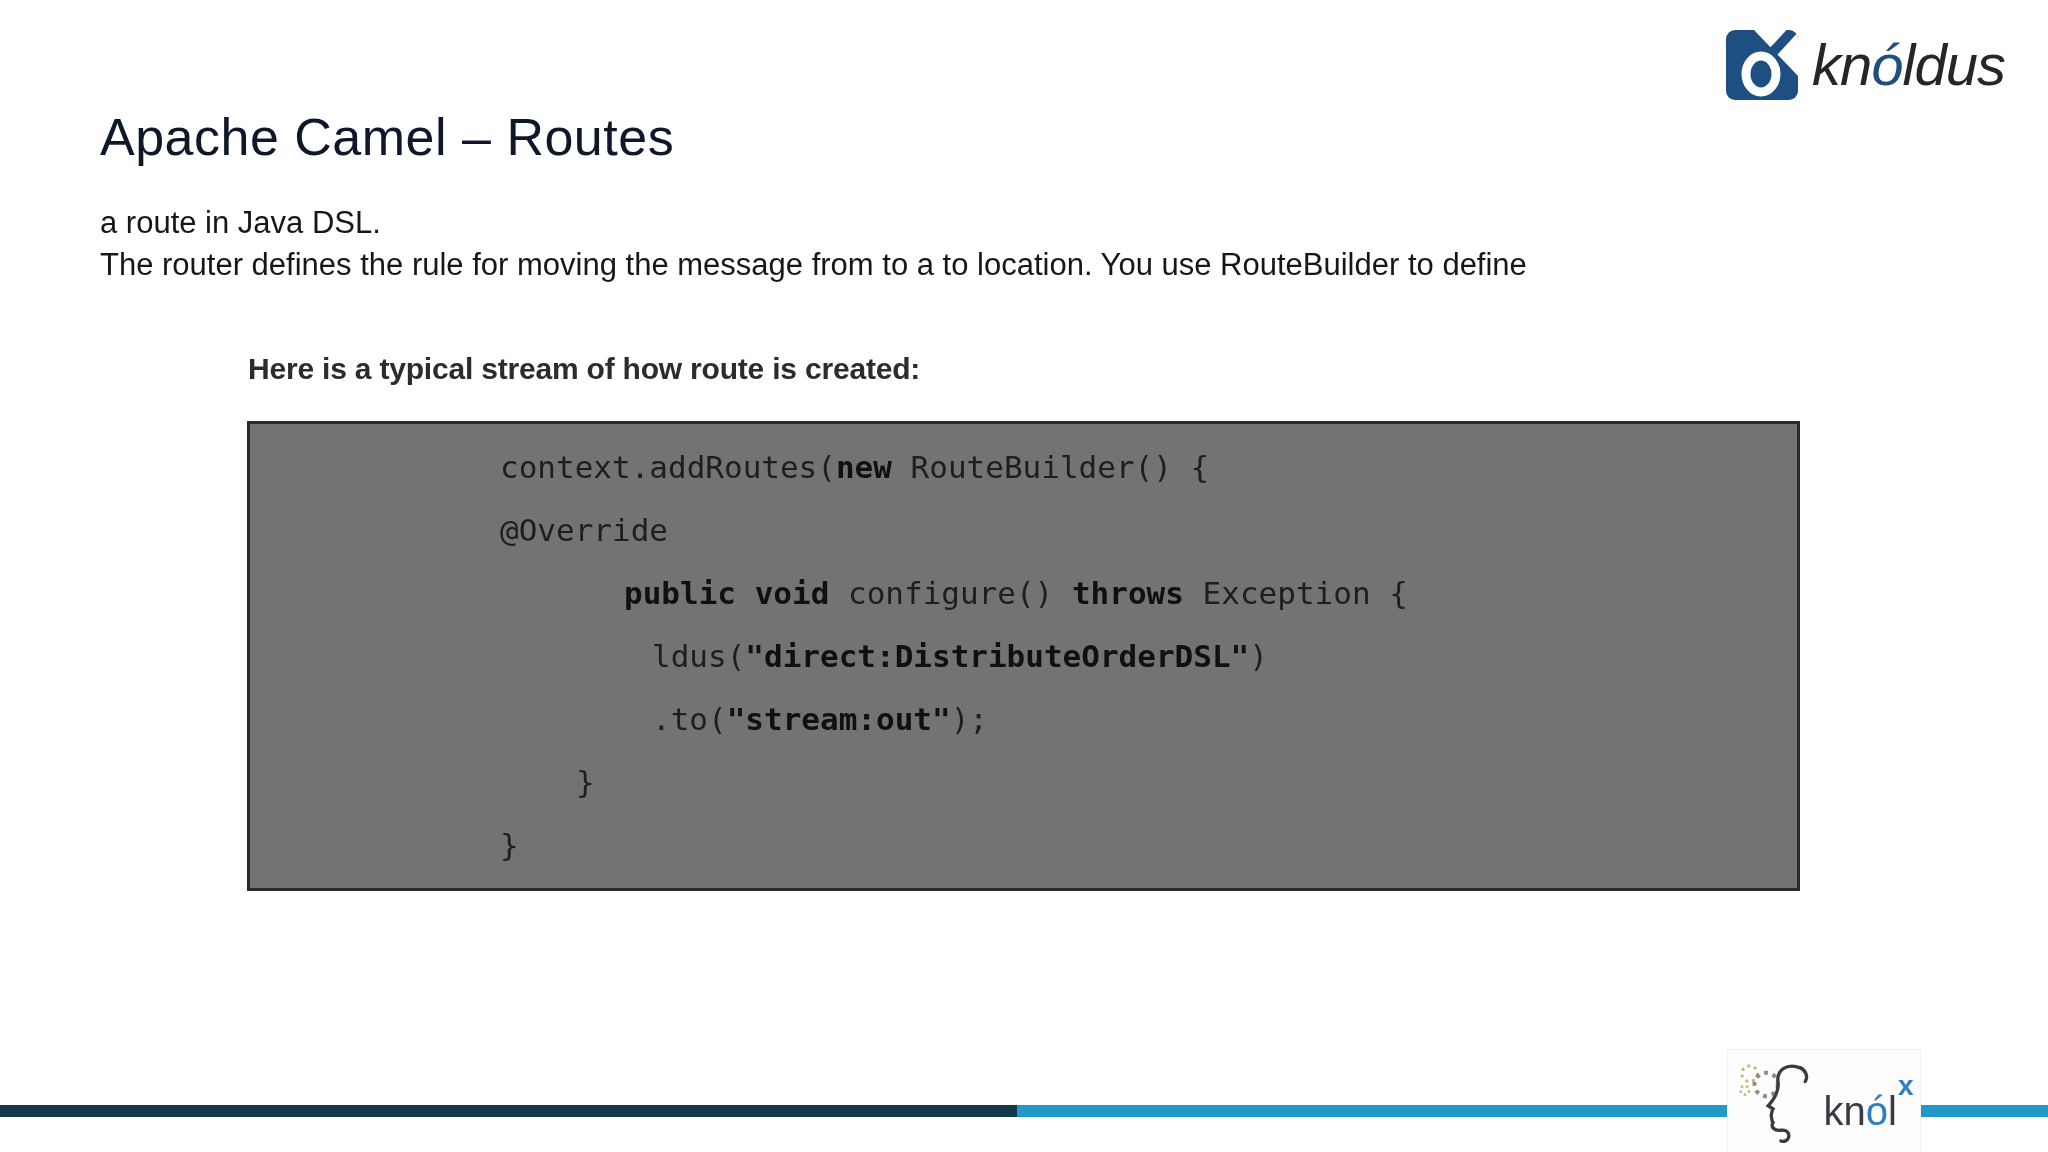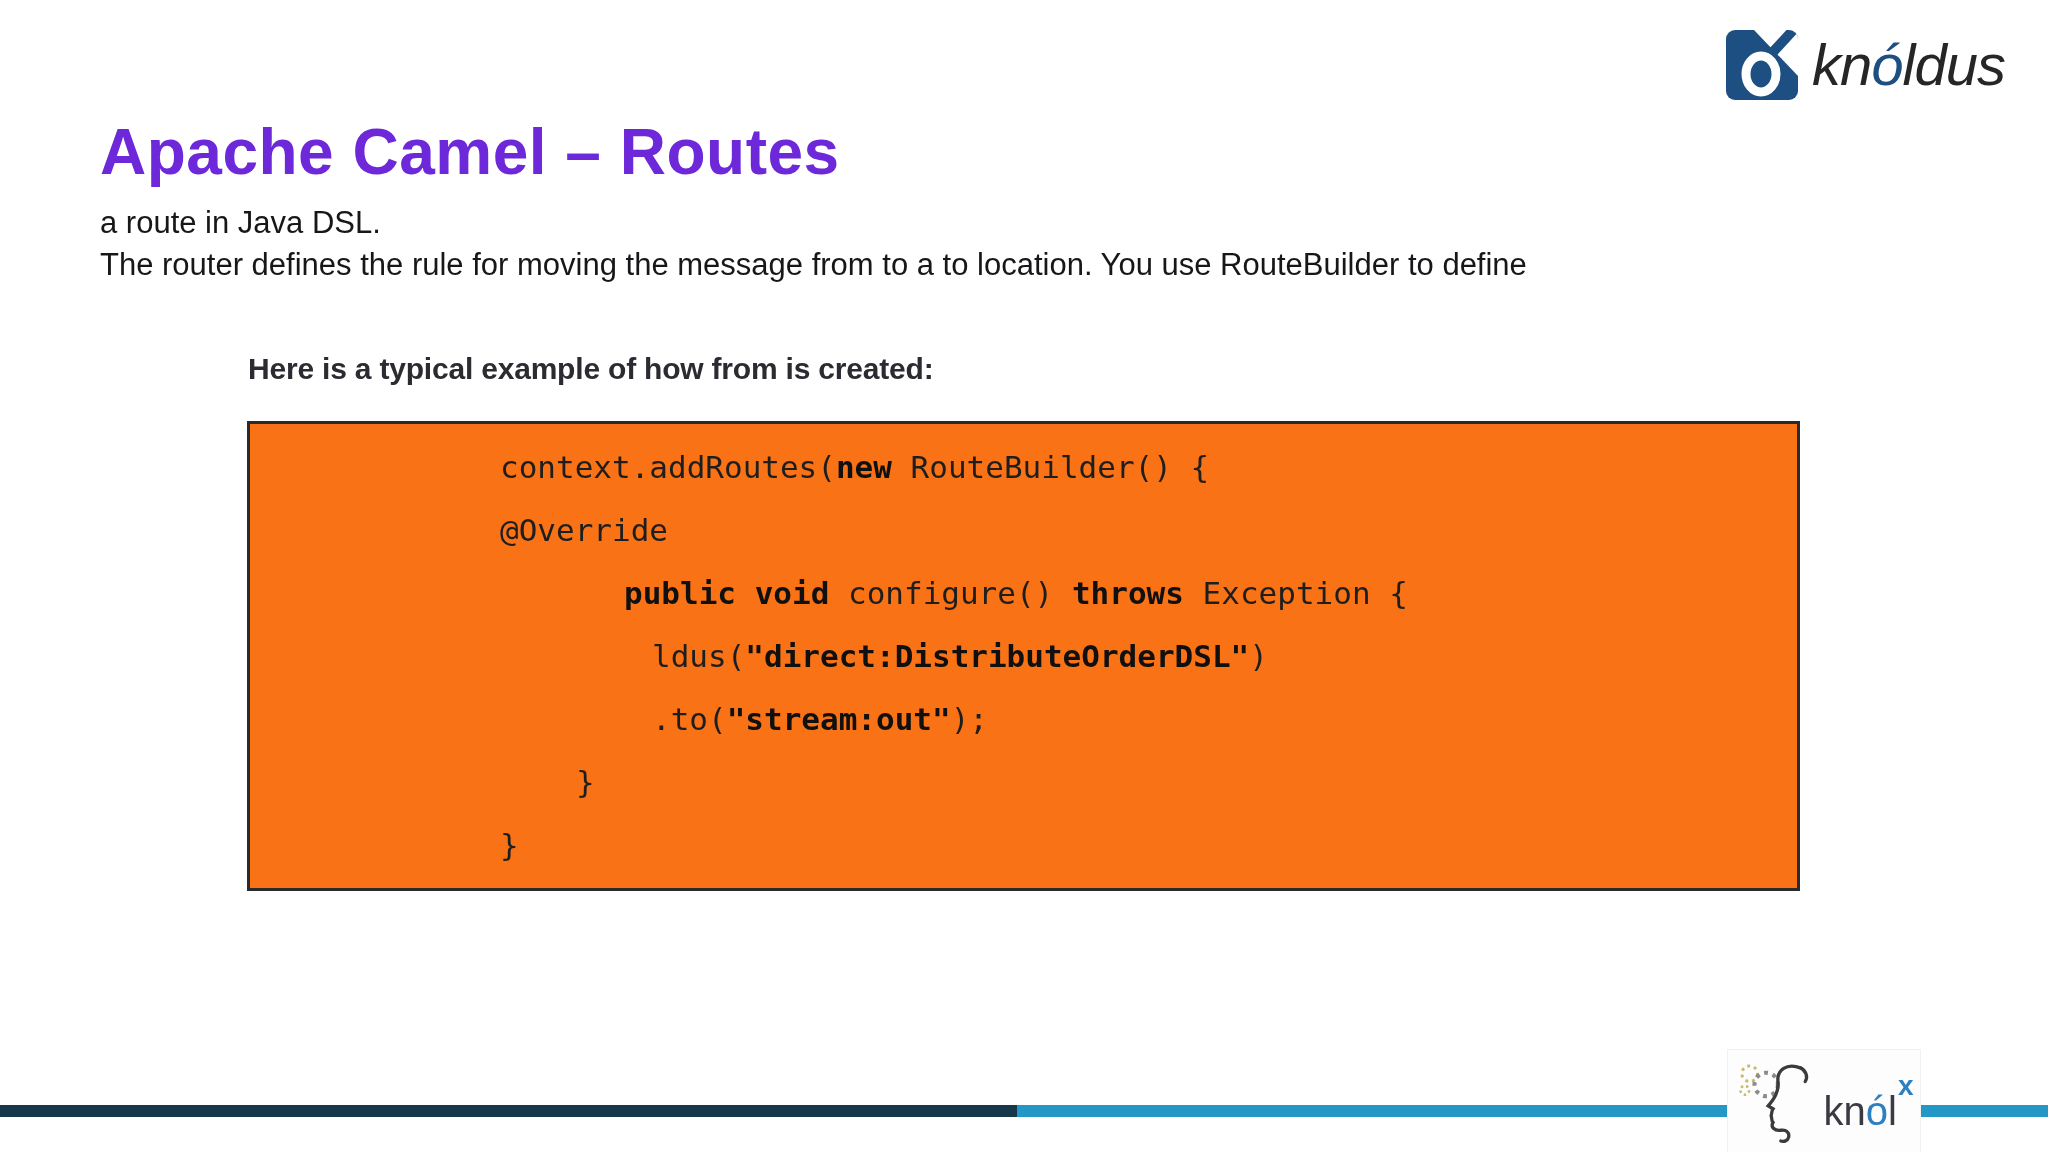--- a/index.html
+++ b/index.html
@@ -6,22 +6,22 @@
   body{
     width:2048px;height:1152px;position:relative;overflow:hidden;
     font-family:"Liberation Sans", sans-serif;
     -webkit-font-smoothing:antialiased;
   }
   .slide{position:absolute;inset:0;background:#ffffff;}
 
   
   .page-title{
     position:absolute;left:100px;top:72px;
-    font-size:64px;font-weight:700;letter-spacing:0.5px;
-    color:#6d28d9;white-space:nowrap;
+    font-size:52px;font-weight:400;letter-spacing:0.5px;
+    color:#0f172a;white-space:nowrap;
   }
   .knoldus-logo{
     position:absolute;left:1726px;top:29px;
     display:flex;align-items:center;gap:14px;font-style:italic;
   }
   .knoldus-logo svg{display:block;}
   .knoldus-wordmark{
     font-size:58px;font-weight:400;letter-spacing:-1px;color:#262626;
     line-height:72px;white-space:nowrap;
   }
@@ -33,21 +33,21 @@
     font-size:31px;line-height:42px;color:#17171a;
   }
   .example-caption{
     position:absolute;left:248px;top:352px;
     font-size:30px;font-weight:600;color:#2b2b31;letter-spacing:-0.2px;
   }
 
   
   .code-block{
     position:absolute;left:247px;top:421px;width:1553px;height:470px;
-    box-sizing:border-box;border:3px solid #2a2a2a;background:#f97316;
+    box-sizing:border-box;border:3px solid #2a2a2a;background:#737373;
     padding-top:12px;
   }
   .code-line{
     font-family:"DejaVu Sans Mono", monospace;
     font-size:31px;line-height:63px;color:#1e1e1e;white-space:pre;
   }
   .code-line .b{font-weight:700;color:#101010;}
 
   
   .bar{position:absolute;top:1105px;height:12px;}
@@ -91,21 +91,21 @@
       </g>
     </svg>
     <div class="knoldus-wordmark"><span>kn</span><span class="accent">ó</span><span>ldus</span></div>
   </div>
 
   <div class="intro">
     <div>a route in Java DSL.</div>
     <div>The router defines the rule for moving the message from to a to location. You use RouteBuilder to define</div>
   </div>
 
-  <div class="example-caption">Here is a typical example of how from is created:</div>
+  <div class="example-caption">Here is a typical stream of how route is created:</div>
 
   <div class="code-block">
       <div class="code-line" style="padding-left: 250px;"><span>context.addRoutes(</span><span class="b">new</span><span> RouteBuilder() {</span></div>
       <div class="code-line" style="padding-left: 250px;"><span>@Override</span></div>
       <div class="code-line" style="padding-left: 326px; margin-left: 48px;"><span class="b">public void</span><span> configure() </span><span class="b">throws</span><span> Exception {</span></div>
       <div class="code-line" style="padding-left: 402px;"><span>ldus(</span><span class="b">"direct:DistributeOrderDSL"</span><span>)</span></div>
       <div class="code-line" style="padding-left: 402px;"><span>.to(</span><span class="b">"stream:out"</span><span>);</span></div>
       <div class="code-line" style="padding-left: 326px;"><span>}</span></div>
       <div class="code-line" style="padding-left: 250px;"><span>}</span></div>
     </div>

